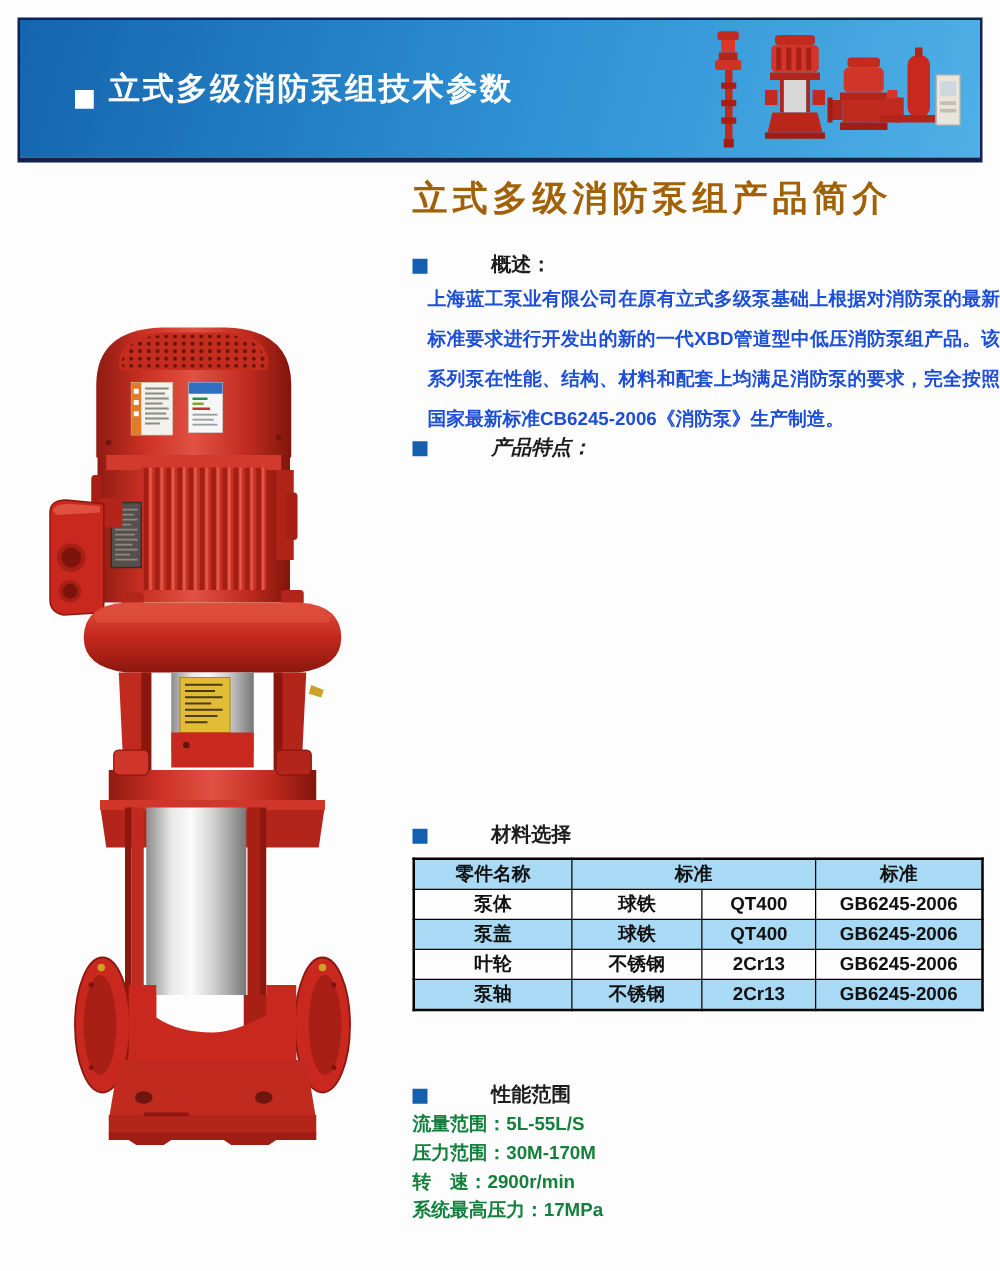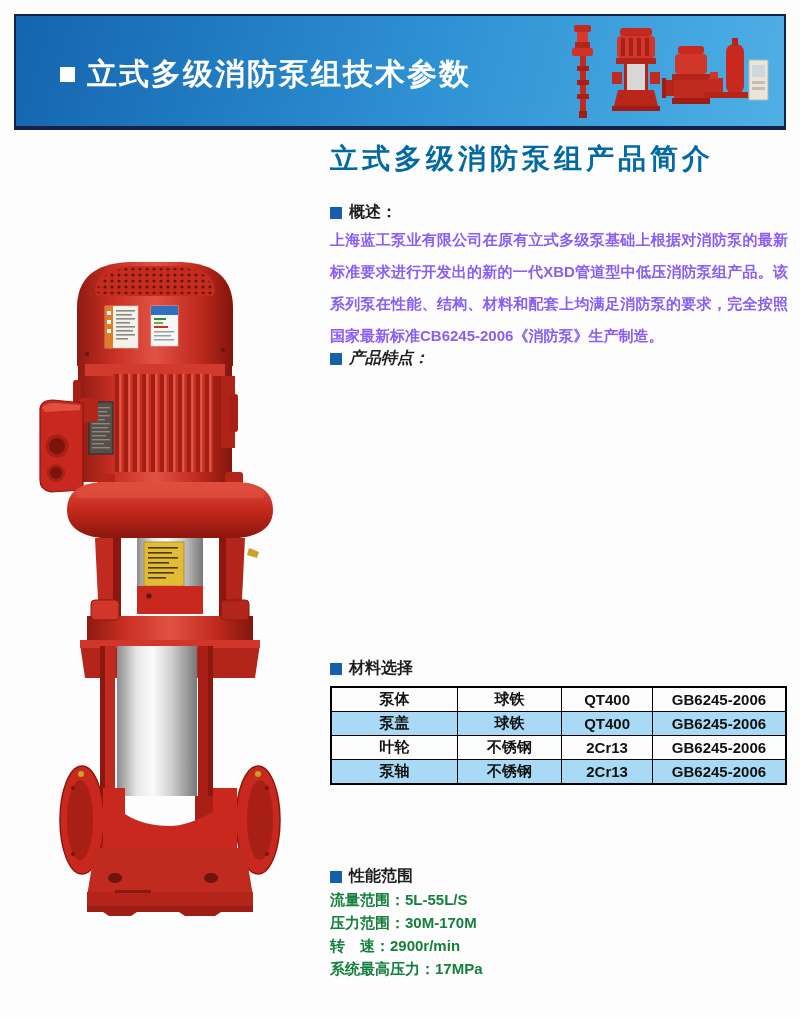--- a/index.html
+++ b/index.html
@@ -3,33 +3,33 @@
 <meta charset="utf-8">
 <style>
   html,body{margin:0;padding:0;background:#fff;}
   .page{position:relative;width:800px;height:1017px;background:#fdfdfd;overflow:hidden;
         font-family:"Liberation Sans","DejaVu Sans",sans-serif;}
   
   .banner{position:absolute;left:14px;top:14px;width:768px;height:110px;
           border:2px solid var(--banner-border,#14214d);
           border-bottom:4px solid var(--banner-border,#14214d);
           background:linear-gradient(105deg,var(--banner-g1,#1465ae) 0%,var(--banner-g2,#2f92d4) 55%,var(--banner-g3,#4fb0e6) 100%);}
-  .banner-title{position:absolute;left:44px;top:38px;color:#fff;font-size:30px;font-weight:bold;
-                letter-spacing:2px;white-space:nowrap;display:flex;align-items:center;}
+  .banner-title{position:absolute;left:44px;top:38px;color:#fff;font-size:25px;font-weight:bold;
+                letter-spacing:2px;white-space:nowrap;display:flex;align-items:flex-end;}
   .banner-title .sq{width:15px;height:15px;background:#fff;margin-right:12px;display:inline-block;}
   .banner-thumbs{position:absolute;right:6px;top:6px;}
   
   .pump-figure{position:absolute;left:25px;top:248px;width:290px;height:670px;}
   
   .content{position:absolute;left:330px;top:140px;width:458px;height:870px;}
   .content h1{position:absolute;top:0;left:0;margin:0;font-family:"Liberation Serif","DejaVu Serif",serif;
-              font-size:28px;font-weight:600;letter-spacing:4px;color:#0369a1;white-space:nowrap;}
-  .sec-head{position:absolute;left:0;font-size:16px;font-weight:bold;color:#1d1d1d;display:flex;align-items:center;}
+              font-size:28px;font-weight:600;letter-spacing:4px;color:#a16207;white-space:nowrap;}
+  .sec-head{position:absolute;left:0;font-size:16px;font-weight:bold;color:#1d1d1d;display:flex;align-items:center;gap:44px;}
   .sec-head .sq{width:12px;height:12px;background:var(--accent-blue,#1460ae);margin-right:7px;display:inline-block;}
-  .body-text{position:absolute;left:0;width:458px;font-size:15px;font-weight:bold;color:#8b5cf6;
+  .body-text{position:absolute;left:12px;width:458px;font-size:15px;font-weight:bold;color:#1d4ed8;
              line-height:32px;text-align:justify;}
   .head-overview{top:62px;}
   .text-overview{top:84px;}
   .head-features{top:208px;font-style:italic;}
   .text-features{top:230px;}
   .head-materials{top:518px;align-items:center;}
   .head-performance{top:726px;}
   
   .mat-table{position:absolute;top:546px;left:0;border-collapse:collapse;width:457px;
              font-size:15px;font-weight:bold;color:#111;}
@@ -307,20 +307,25 @@
     </div>
 
     <table class="mat-table">
       <colgroup>
           <col class="c1">
           <col class="c2">
           <col class="c3">
           <col class="c4">
         </colgroup>
       <tbody>
+          <tr class="stripe">
+        <th>零件名称</th>
+        <th colspan="2">标准</th>
+        <th>标准</th>
+      </tr>
       <tr>
         <td>泵体</td>
         <td>球铁</td>
         <td>QT400</td>
         <td>GB6245-2006</td>
       </tr>
       <tr class="stripe">
         <td>泵盖</td>
         <td>球铁</td>
         <td>QT400</td>

